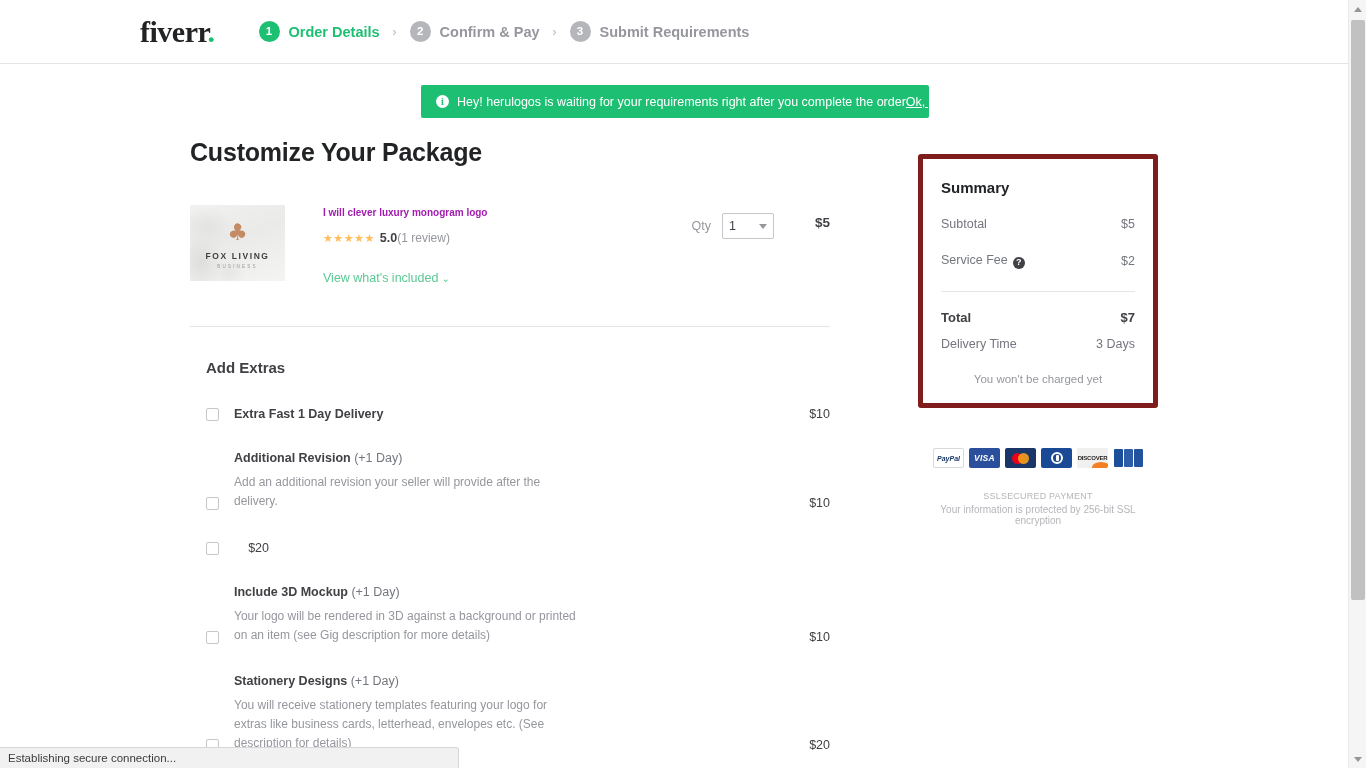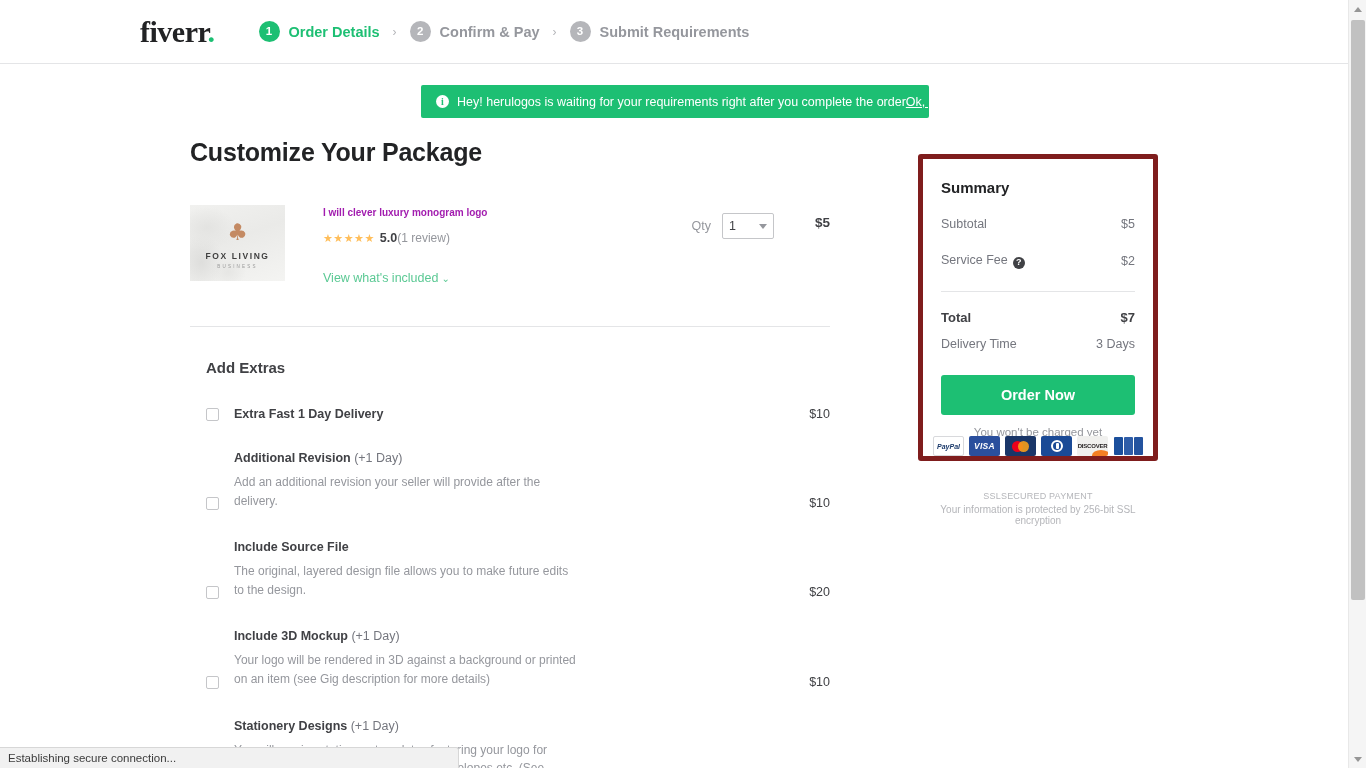--- a/index.html
+++ b/index.html
@@ -375,21 +375,21 @@
   .charge-note {
     margin-top: 11px;
     text-align: center;
     font-size: 11.5px;
     color: #95979d;
   }
 
   
   .payments {
     position: absolute;
-    top: 436px;
+    top: 448px;
     left: 933px;
     display: flex;
     gap: 5px;
   }
   .pay {
     width: 31px; height: 20px;
     border-radius: 2px;
     display: flex;
     align-items: center;
     justify-content: center;
@@ -582,26 +582,20 @@
           <div class="extra-label">
             <span>Additional Revision</span><span class="days"> (+1 Day)</span>
           </div>
           <div class="extra-desc">Add an additional revision your seller will provide after the delivery.</div>
         </div>
         <div class="extra-price">$10</div>
       </div>
 
       <div class="extra">
         <div class="extra-check"></div>
-        <div class="extra-body">
-          <div class="extra-label">
-            <span>Include Source File</span><span class="days"></span>
-          </div>
-          <div class="extra-desc">The original, layered design file allows you to make future edits to the design.</div>
-        </div>
         <div class="extra-price">$20</div>
       </div>
 
       <div class="extra">
         <div class="extra-check"></div>
         <div class="extra-body">
           <div class="extra-label">
             <span>Include 3D Mockup</span><span class="days"> (+1 Day)</span>
           </div>
           <div class="extra-desc">Your logo will be rendered in 3D against a background or printed on an item (see Gig description for more details)</div>
@@ -642,21 +636,20 @@
     <div class="sum-row total">
       <span class="k">Total</span>
       <span class="v">$7</span>
     </div>
 
     <div class="sum-row">
       <span class="k">Delivery Time</span>
       <span class="v">3 Days</span>
     </div>
 
-    <button class="order-btn">Order Now</button>
     <div class="charge-note">You won't be charged yet</div>
   </div>
 
   <div class="payments">
     <div class="pay pay-paypal">PayPal</div>
     <div class="pay pay-visa">VISA</div>
     <div class="pay pay-mc">
       <span class="c1"></span>
       <span class="c2"></span>
     </div>

